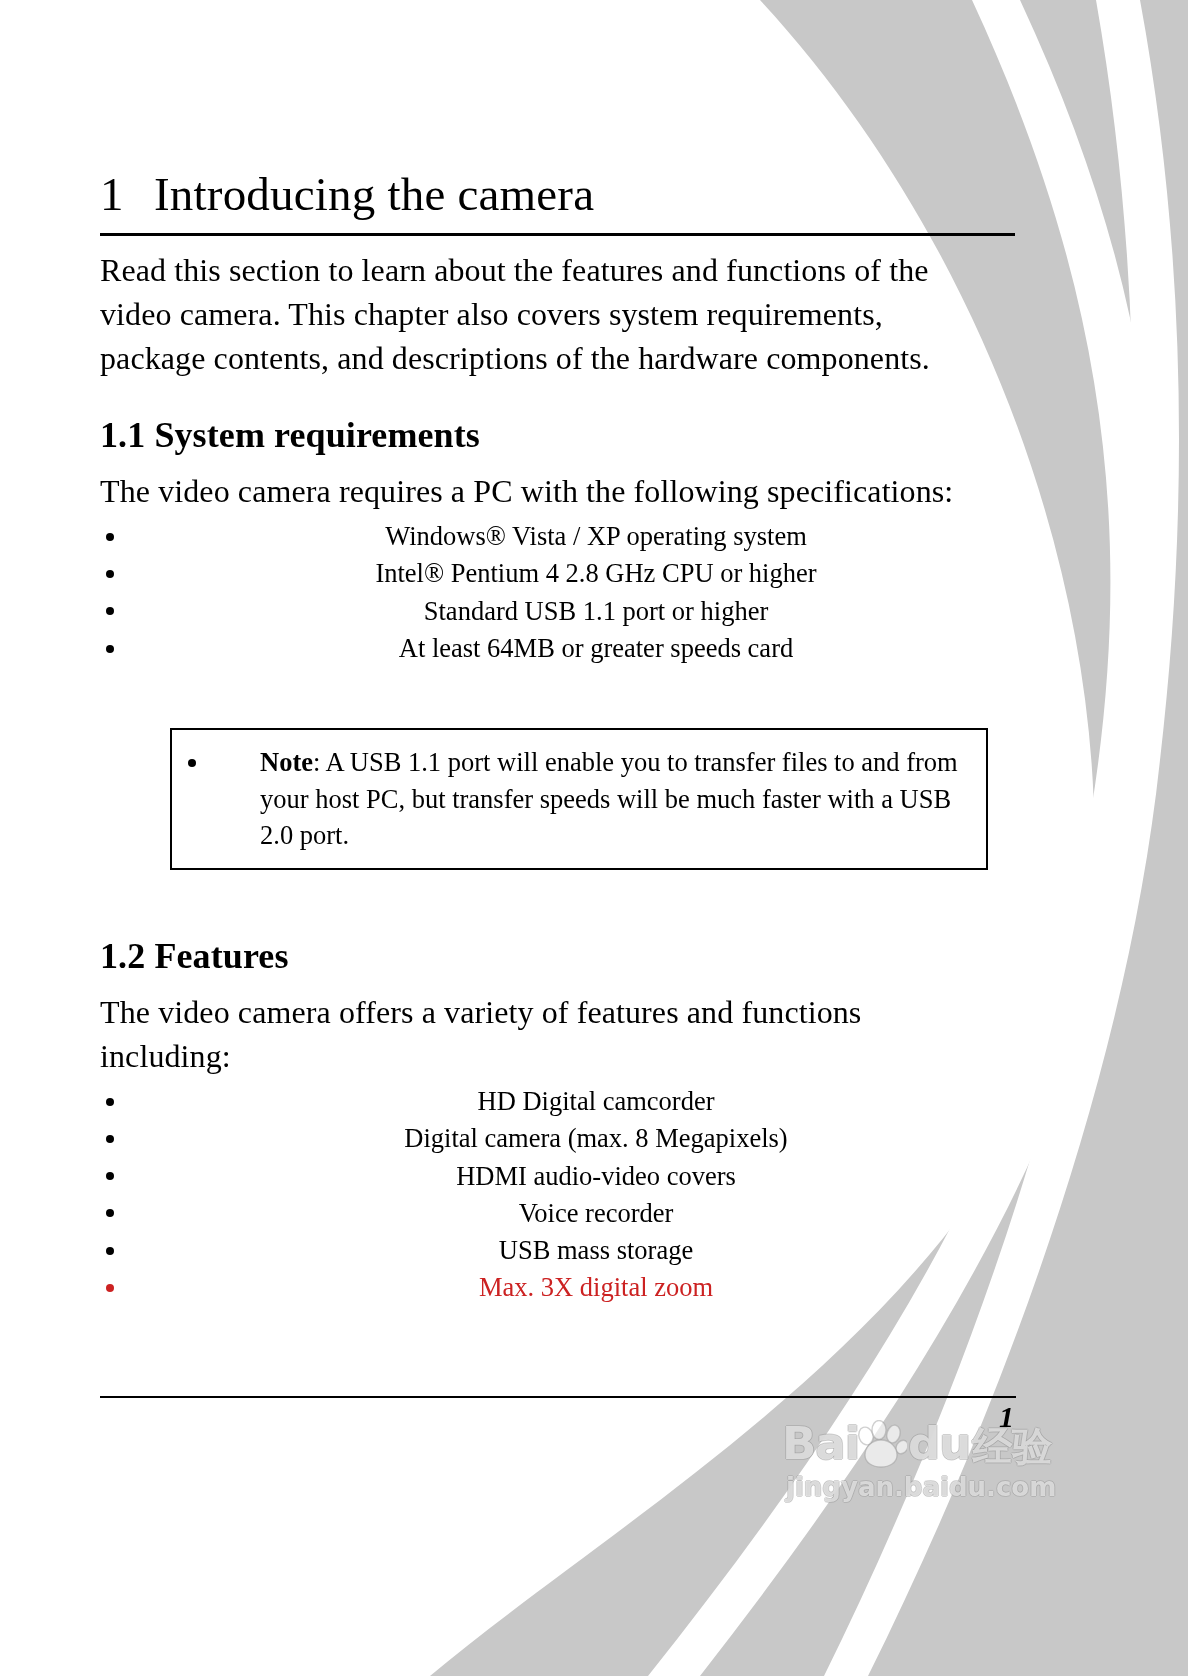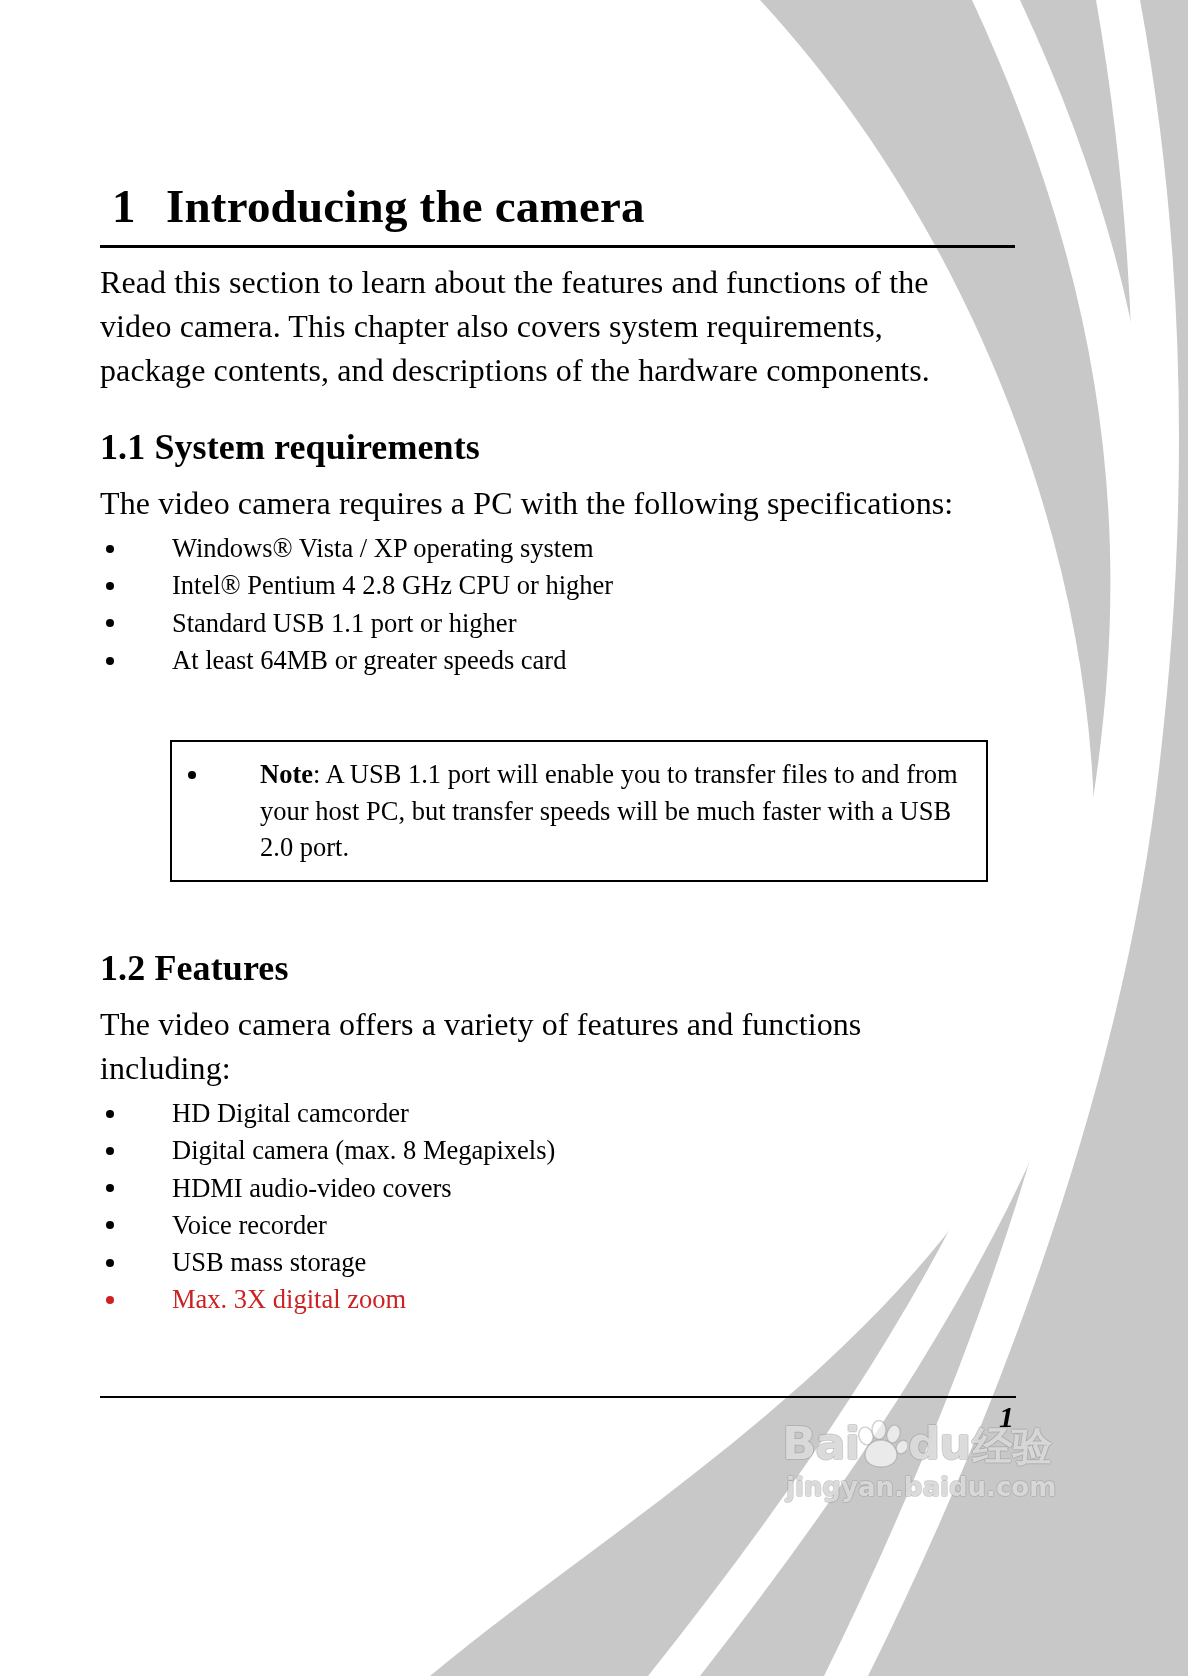--- a/index.html
+++ b/index.html
@@ -35,24 +35,24 @@
   .content {
     position: absolute;
     left: 100px;
     top: 0;
     width: 920px;
     z-index: 2;
   }
 
   
   .chapter-heading {
-    margin: 12px;
+    margin: 0;
     padding: 0;
     font-family: "Liberation Serif", "DejaVu Serif", serif;
-    font-weight: bold;
+    font-weight: normal;
     font-size: 47px;
     line-height: 1.05;
     letter-spacing: 0.2px;
     white-space: pre;
     padding-top: 170px;
   }
   .chapter-heading .num {
     display: inline-block;
     min-width: 54px;
   }
@@ -86,20 +86,21 @@
     white-space: pre;
   }
   .sec-1-1 { margin-top: 34px; margin-bottom: 14px; }
   .sec-1-2 { margin-top: 4px; margin-bottom: 14px; }
 
   
   .bullets {
     list-style: none;
     margin: 4px 0 0 0;
     padding: 0;
+    text-align: center;
   }
   .bullets li {
     position: relative;
     font-size: 26.5px;
     line-height: 1.37;
     padding-left: 72px;
     margin-bottom: 1px;
   }
   .bullets li .dot {
     position: absolute;

